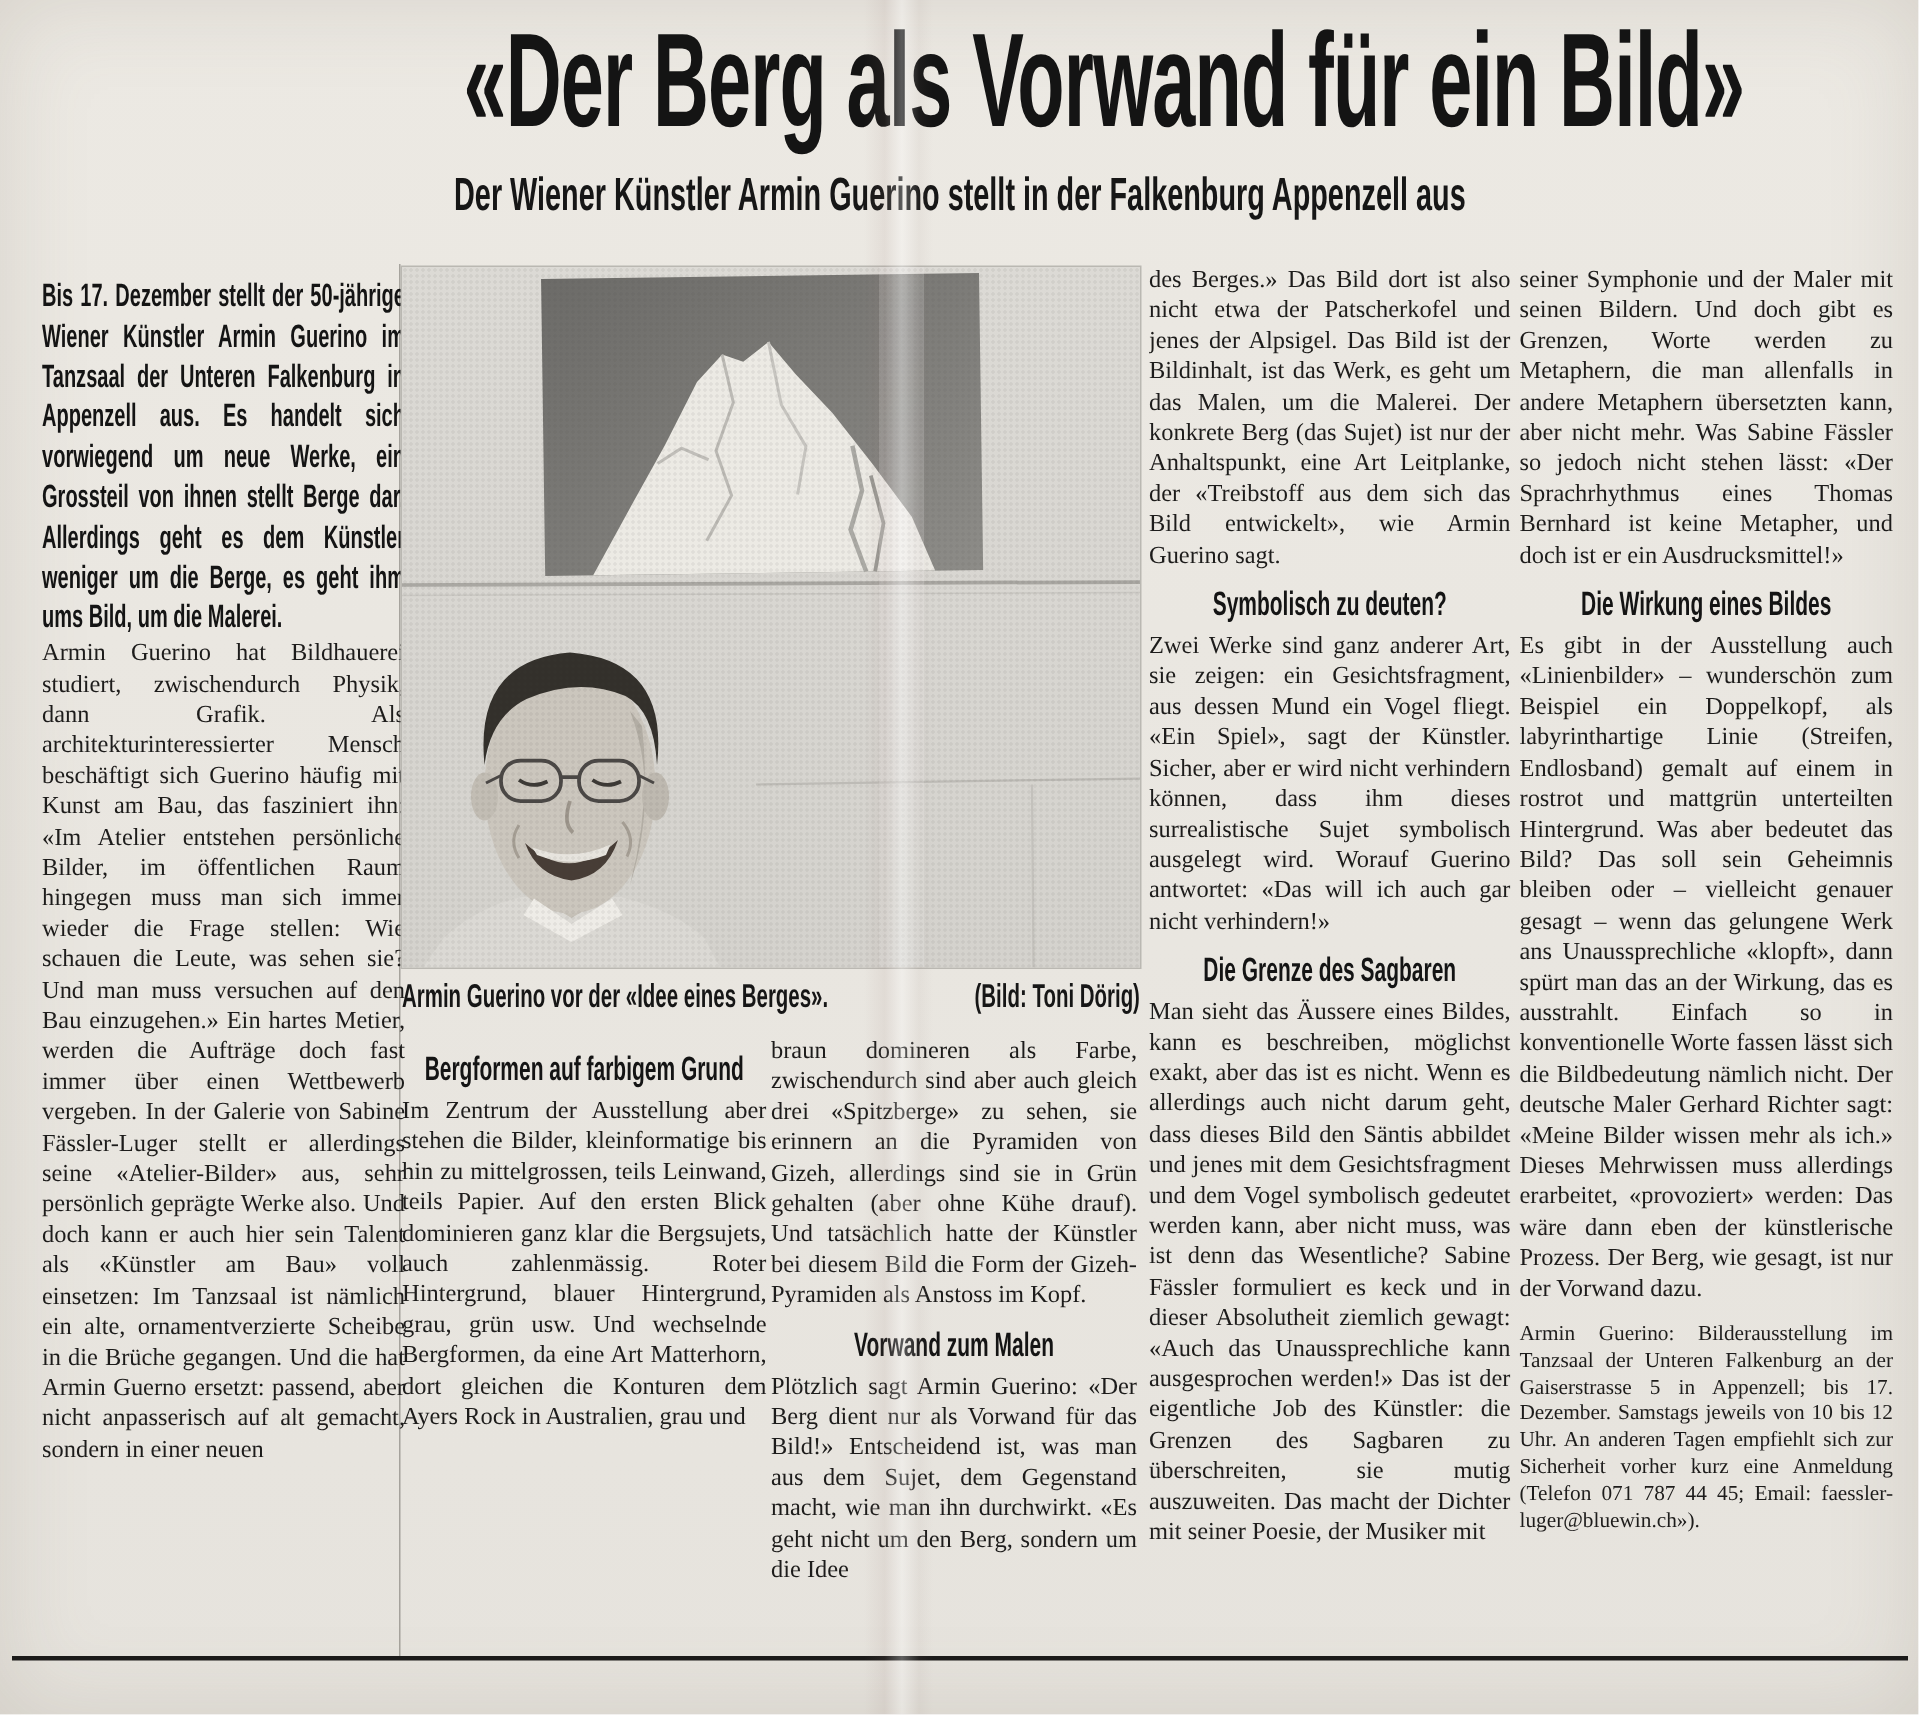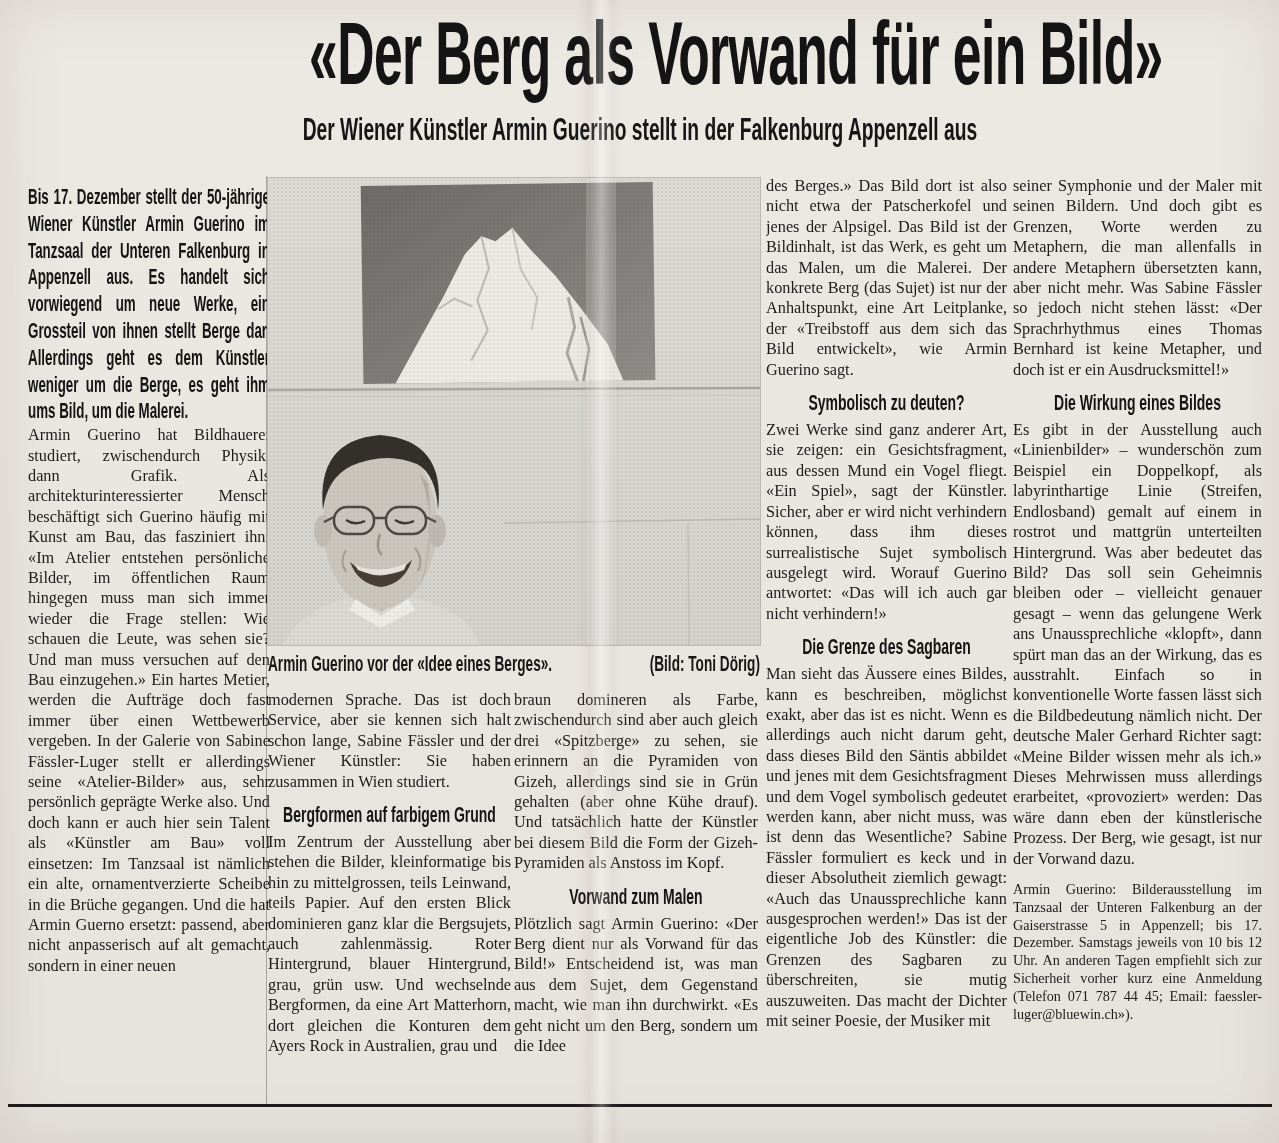--- a/index.html
+++ b/index.html
@@ -160,21 +160,20 @@
     </div>
     <figcaption>
       <div class="cap-inner">
         <span>Armin Guerino vor der «Idee eines Berges».</span>
         <span>(Bild: Toni Dörig)</span>
       </div>
     </figcaption>
   </figure>
 
   <section class="col" id="col2">
-    <p class="body-text">modernen Sprache. Das ist doch Service, aber sie kennen sich halt schon lange, Sabine Fässler und der Wiener Künstler: Sie haben zusammen in Wien studiert.</p>
     <h3 class="subhead cond">Bergformen auf farbigem Grund</h3>
     <p class="body-text">Im Zentrum der Ausstellung aber stehen die Bilder, kleinformatige bis hin zu mittelgrossen, teils Leinwand, teils Papier. Auf den ersten Blick dominieren ganz klar die Bergsujets, auch zahlenmässig. Roter Hintergrund, blauer Hintergrund, grau, grün usw. Und wechselnde Bergformen, da eine Art Matterhorn, dort gleichen die Konturen dem Ayers Rock in Australien, grau und</p>
   </section>
 
   <section class="col" id="col3">
     <p class="body-text">braun domineren als Farbe, zwischendurch sind aber auch gleich drei «Spitzberge» zu sehen, sie erinnern an die Pyramiden von Gizeh, allerdings sind sie in Grün gehalten (aber ohne Kühe drauf). Und tatsächlich hatte der Künstler bei diesem Bild die Form der Gizeh-Pyramiden als Anstoss im Kopf.</p>
     <h3 class="subhead cond">Vorwand zum Malen</h3>
     <p class="body-text">Plötzlich sagt Armin Guerino: «Der Berg dient nur als Vorwand für das Bild!» Entscheidend ist, was man aus dem Sujet, dem Gegenstand macht, wie man ihn durchwirkt. «Es geht nicht um den Berg, sondern um die Idee</p>
   </section>
 

